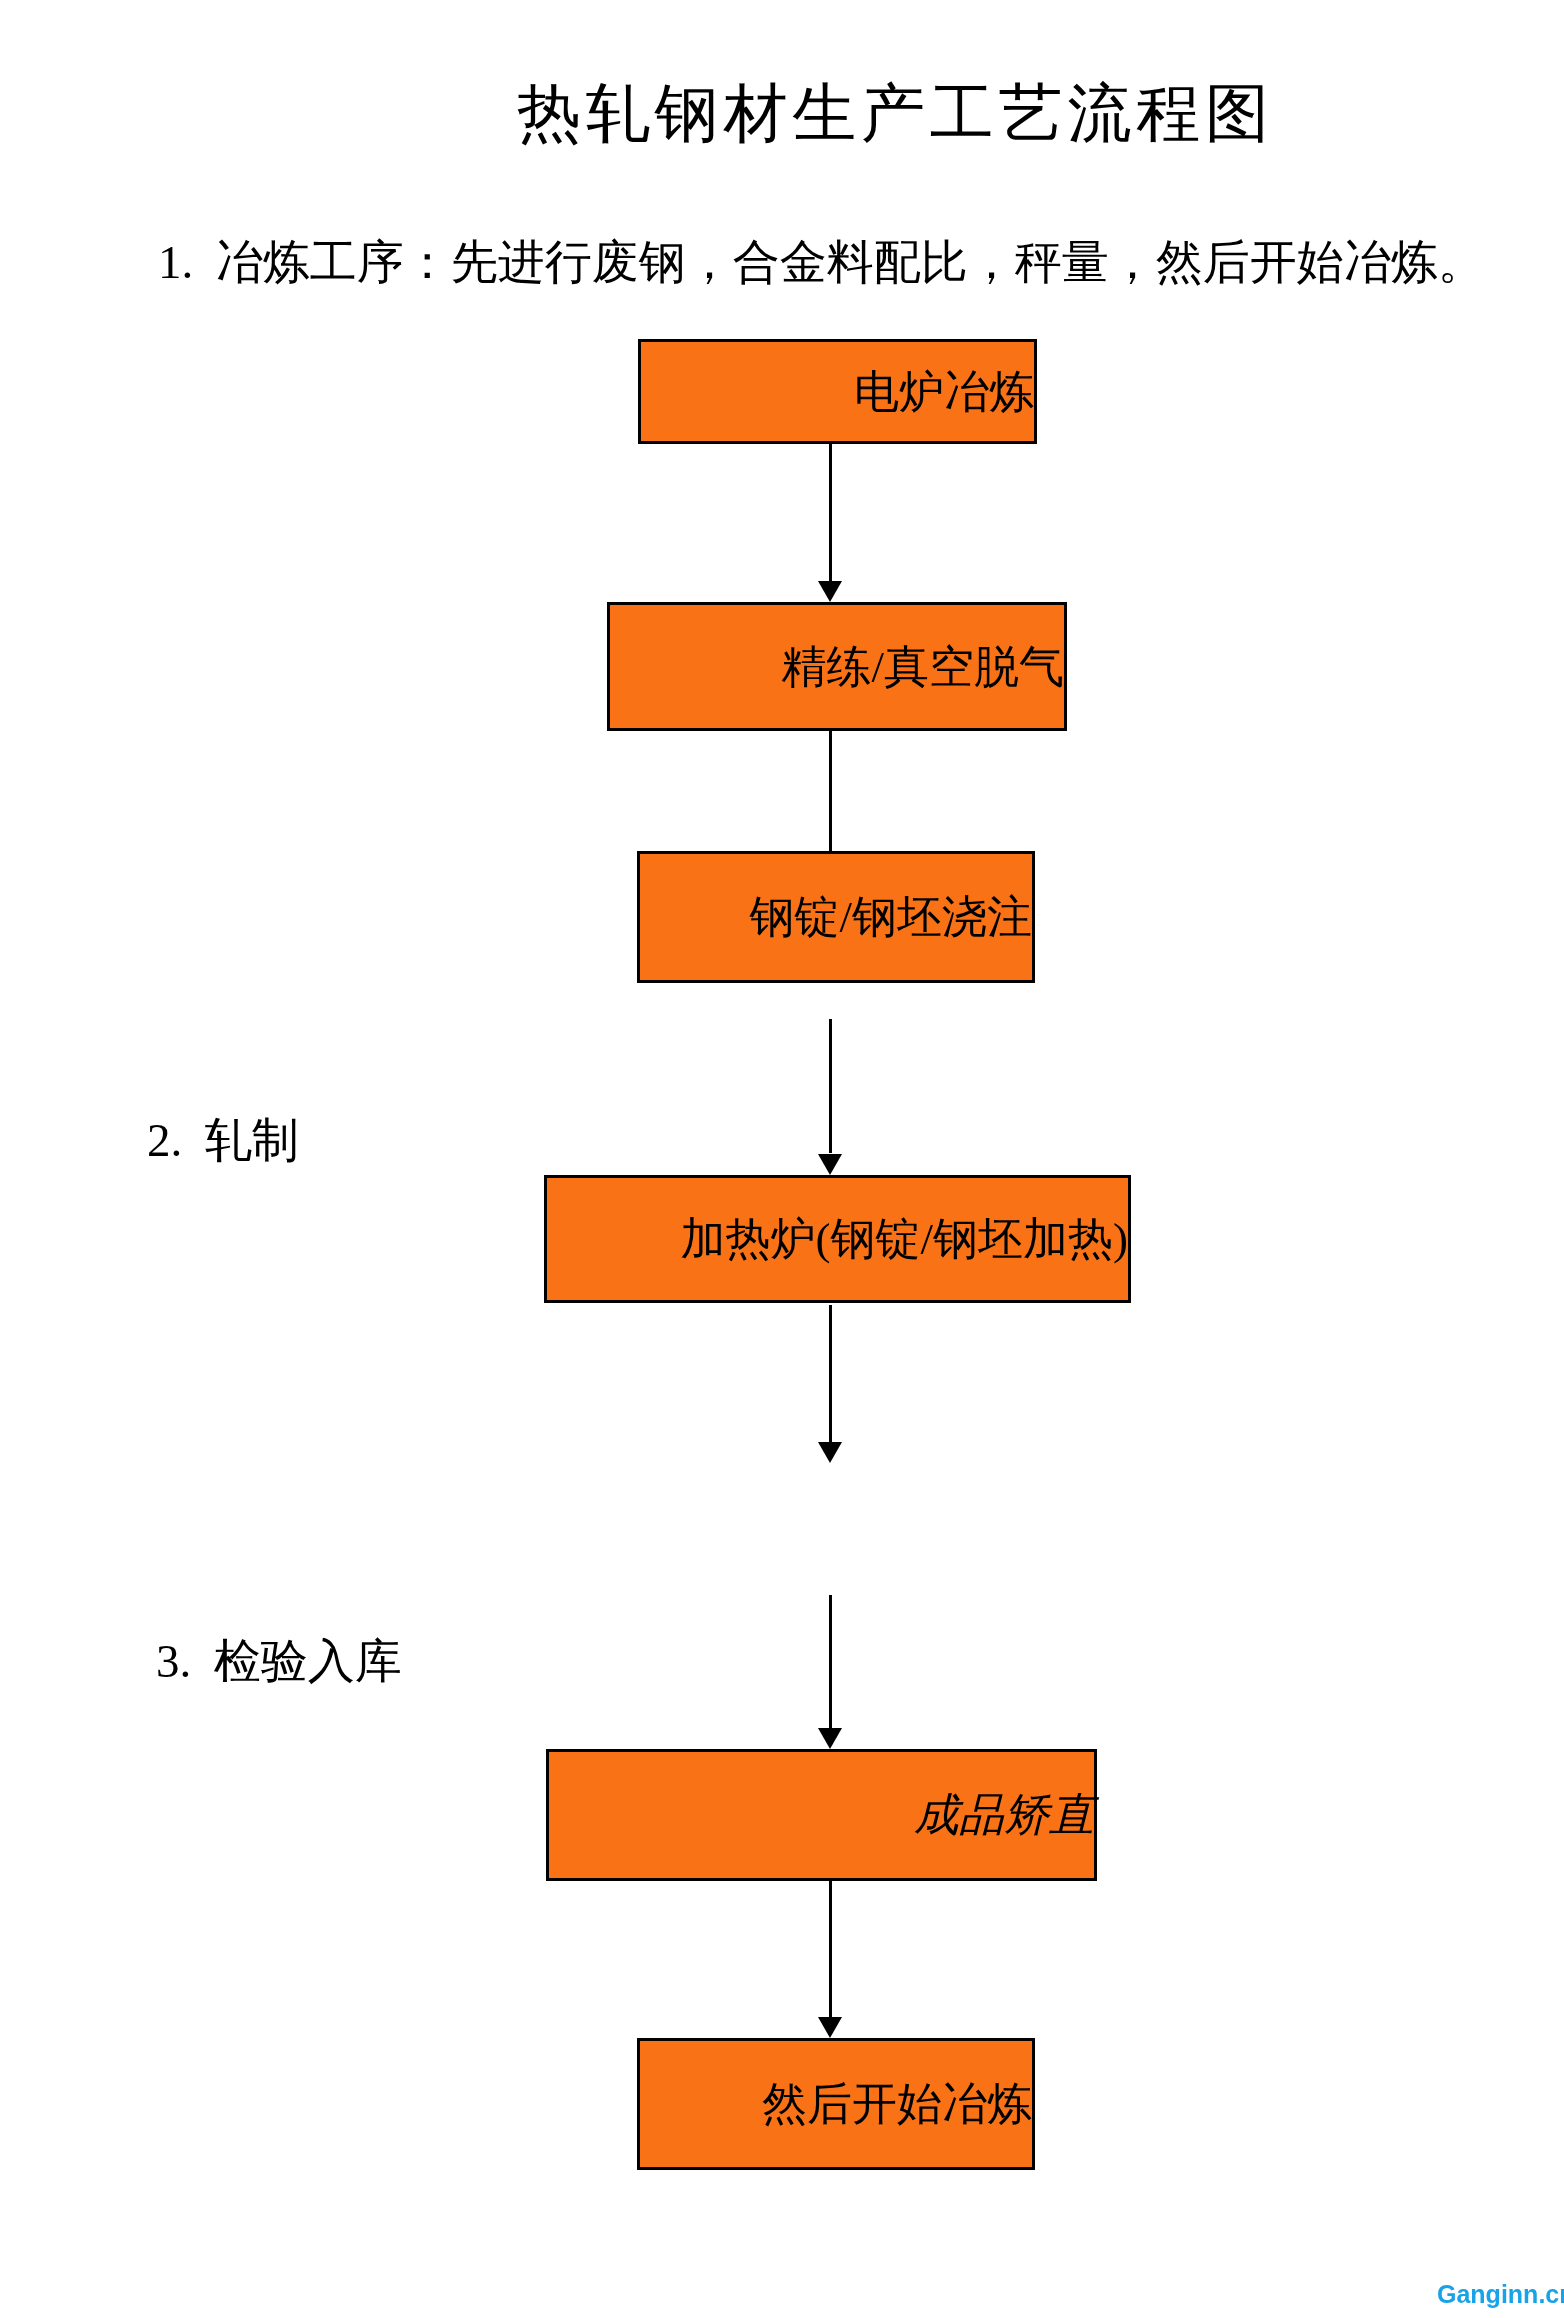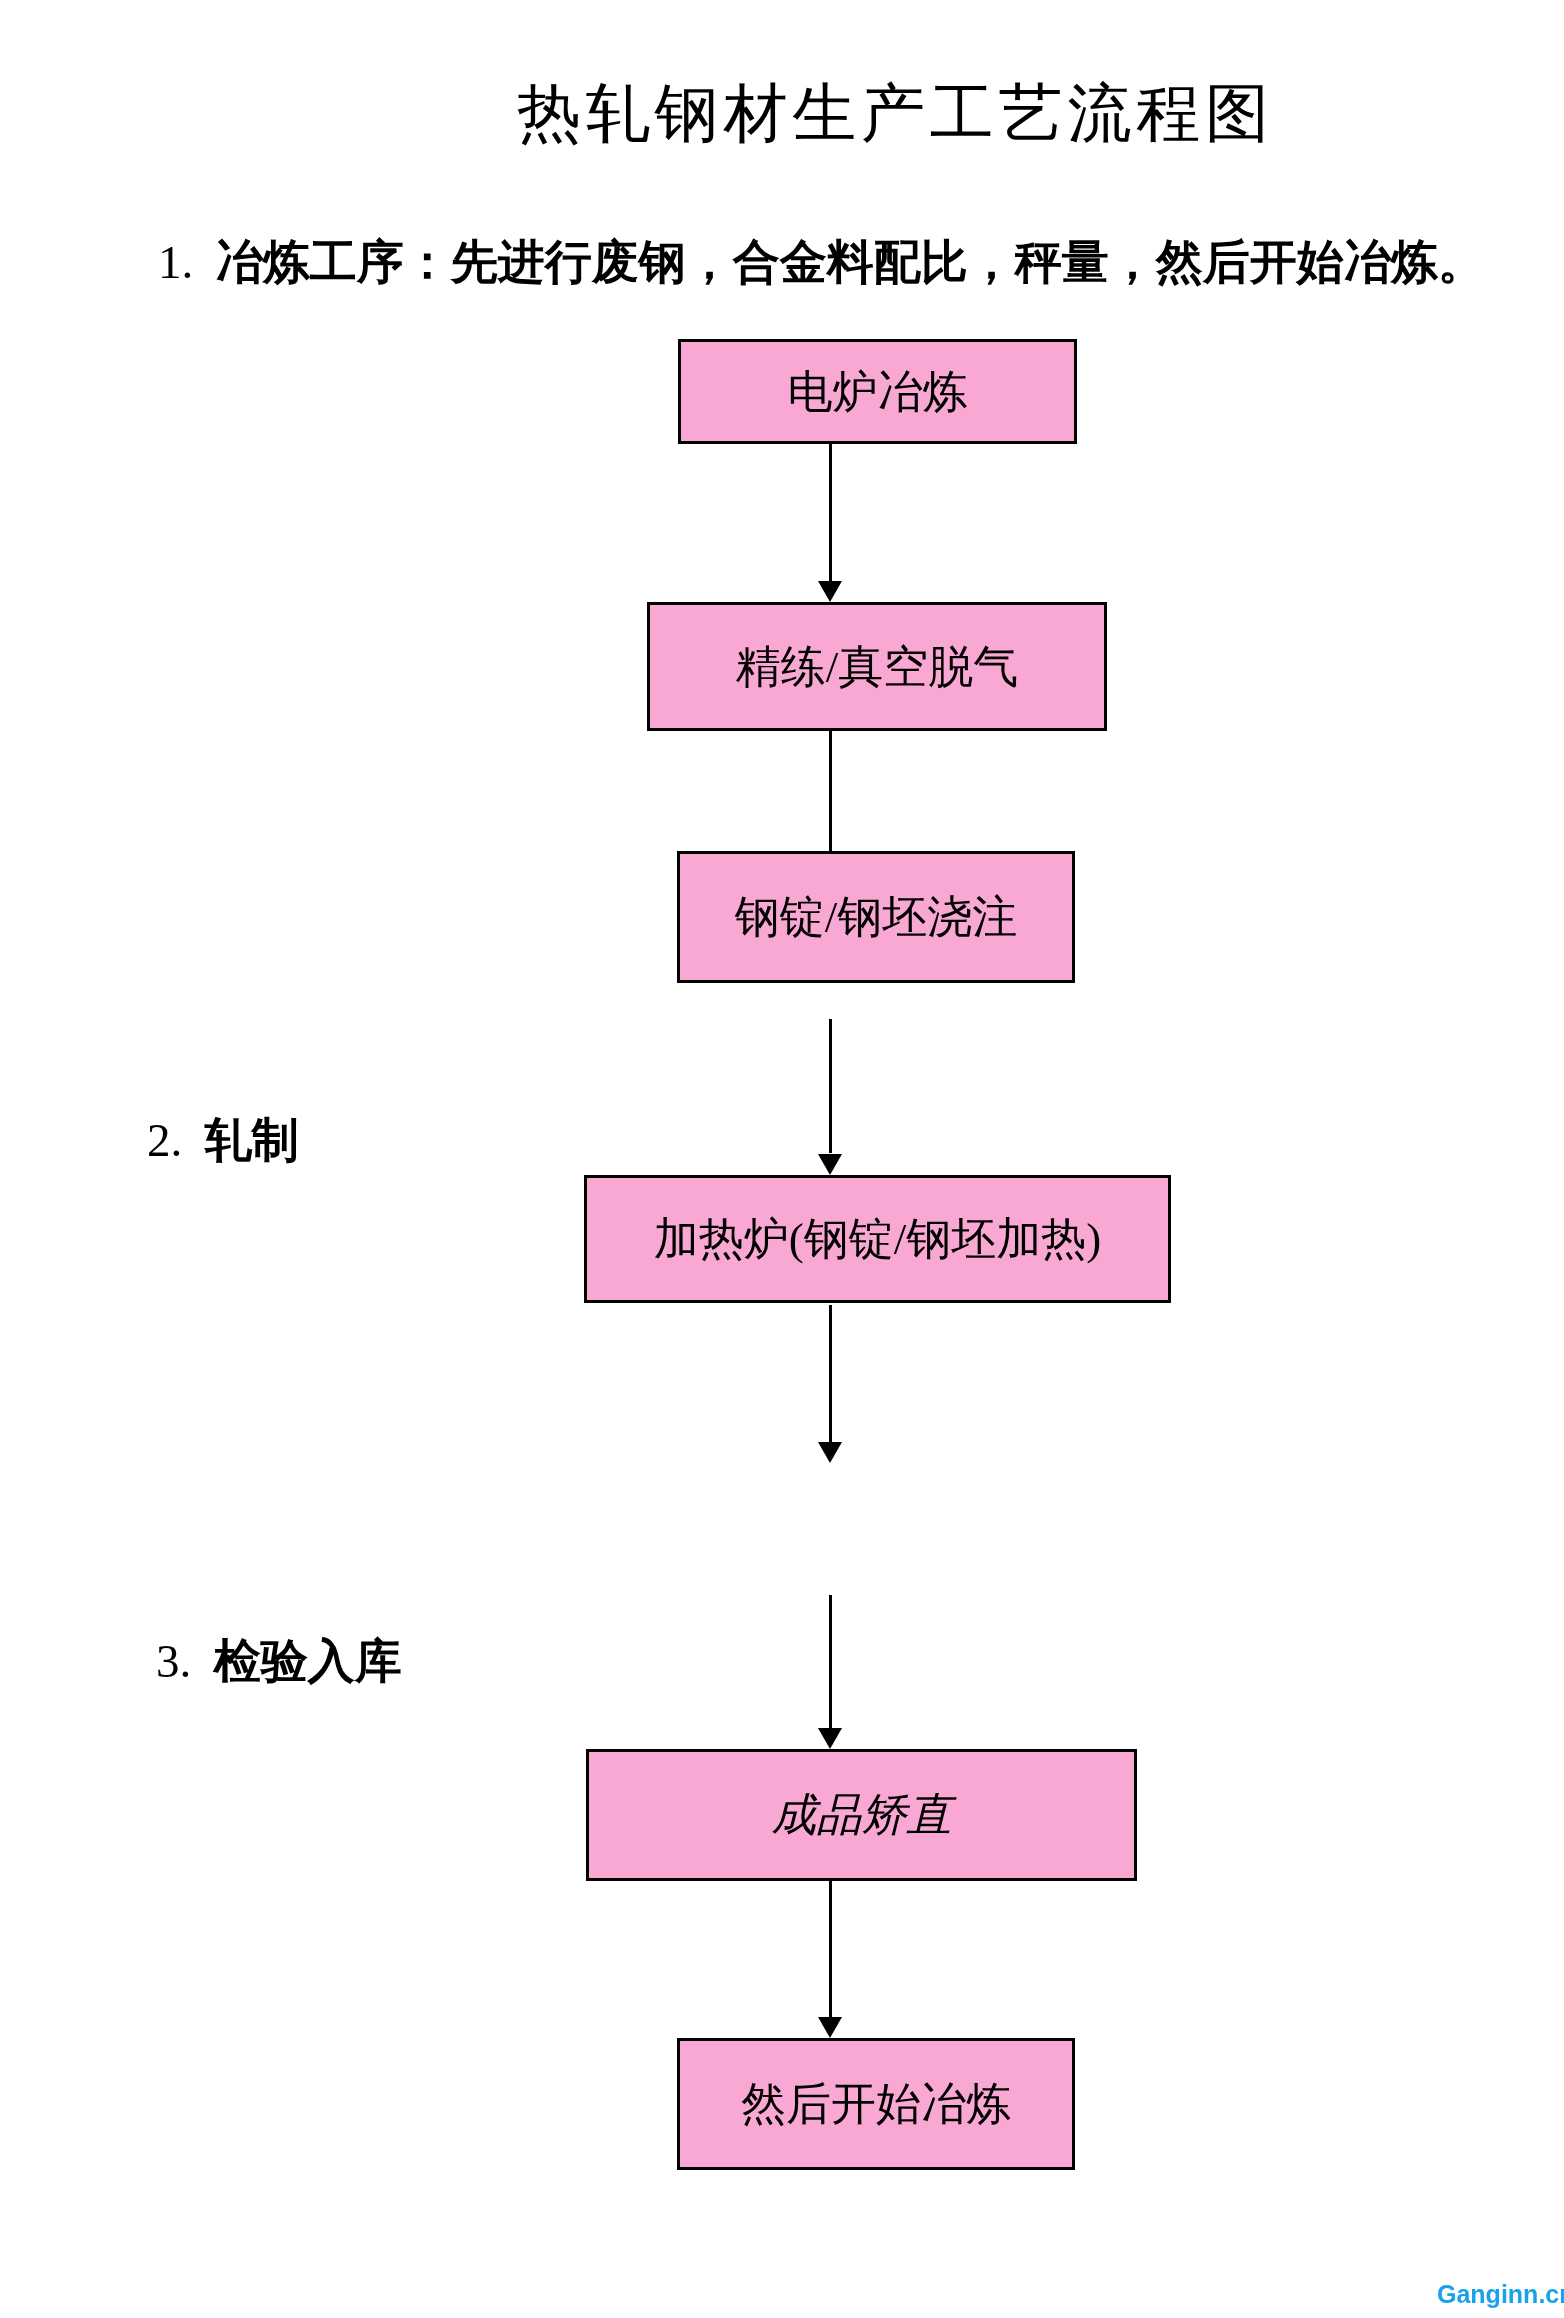--- a/index.html
+++ b/index.html
@@ -24,33 +24,32 @@
     line-height: 1;
     white-space: nowrap;
   }
   .section-label {
     position: absolute;
     font-size: 47px;
     line-height: 1;
     white-space: nowrap;
   }
   .section-label .num { display: inline-block; }
-  .section-label .txt { display: inline-block; margin-left: 22.5px; font-weight: bold; }
+  .section-label .txt { display: inline-block; margin-left: 22.5px; }
   #sec1 { left: 158px; top: 239px; }
   #sec2 { left: 147px; top: 1117px; }
   #sec3 { left: 156px; top: 1638px; }
   .node {
     position: absolute;
     border: 3.2px solid #000000;
-    background: #f9a8d4;
-    display: flex; align-items: center; justify-content: center;
+    background: #f97316;
+    display: flex; align-items: center; justify-content: flex-end;
     font-size: 45px;
     white-space: nowrap;
     box-sizing: border-box;
-    margin-left: 40px;
   }
   #node0 { left: 638px; top: 339px;  width: 399px; height: 105px; }
   #node1 { left: 607px; top: 602px;  width: 460px; height: 129px; }
   #node2 { left: 637px; top: 851px; width: 398px; height: 132px; }
   #node3 { left: 544px; top: 1175px; width: 587px; height: 128px; }
   #node4 { left: 575px; top: 1463px; width: 522px; height: 132px; }
   #node5 { left: 546px; top: 1749px; width: 551px; height: 132px; font-style: italic; }
   #node6 { left: 637px; top: 2038px; width: 398px; height: 132px; }
   .conn-line {
     position: absolute;

